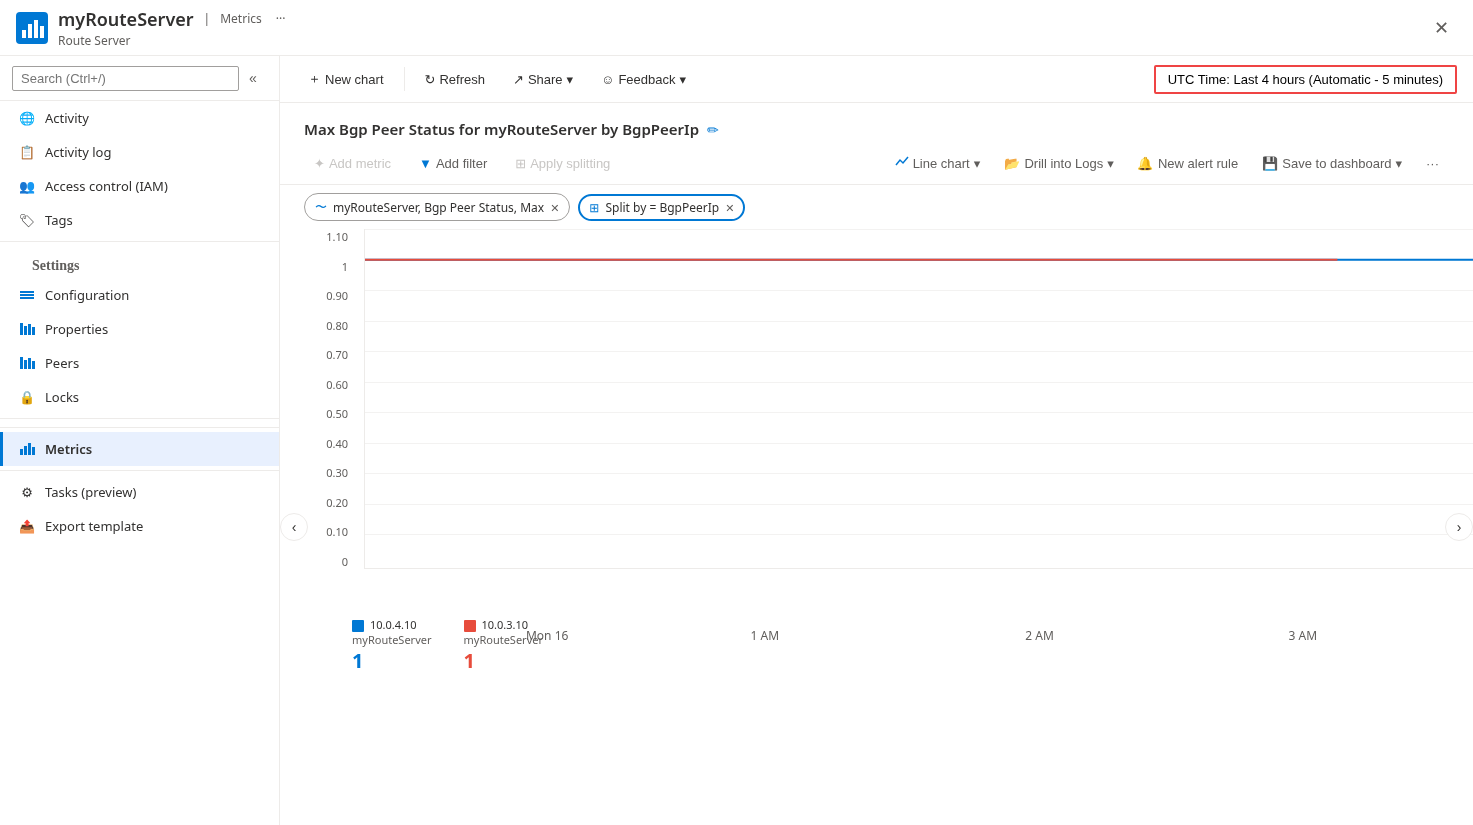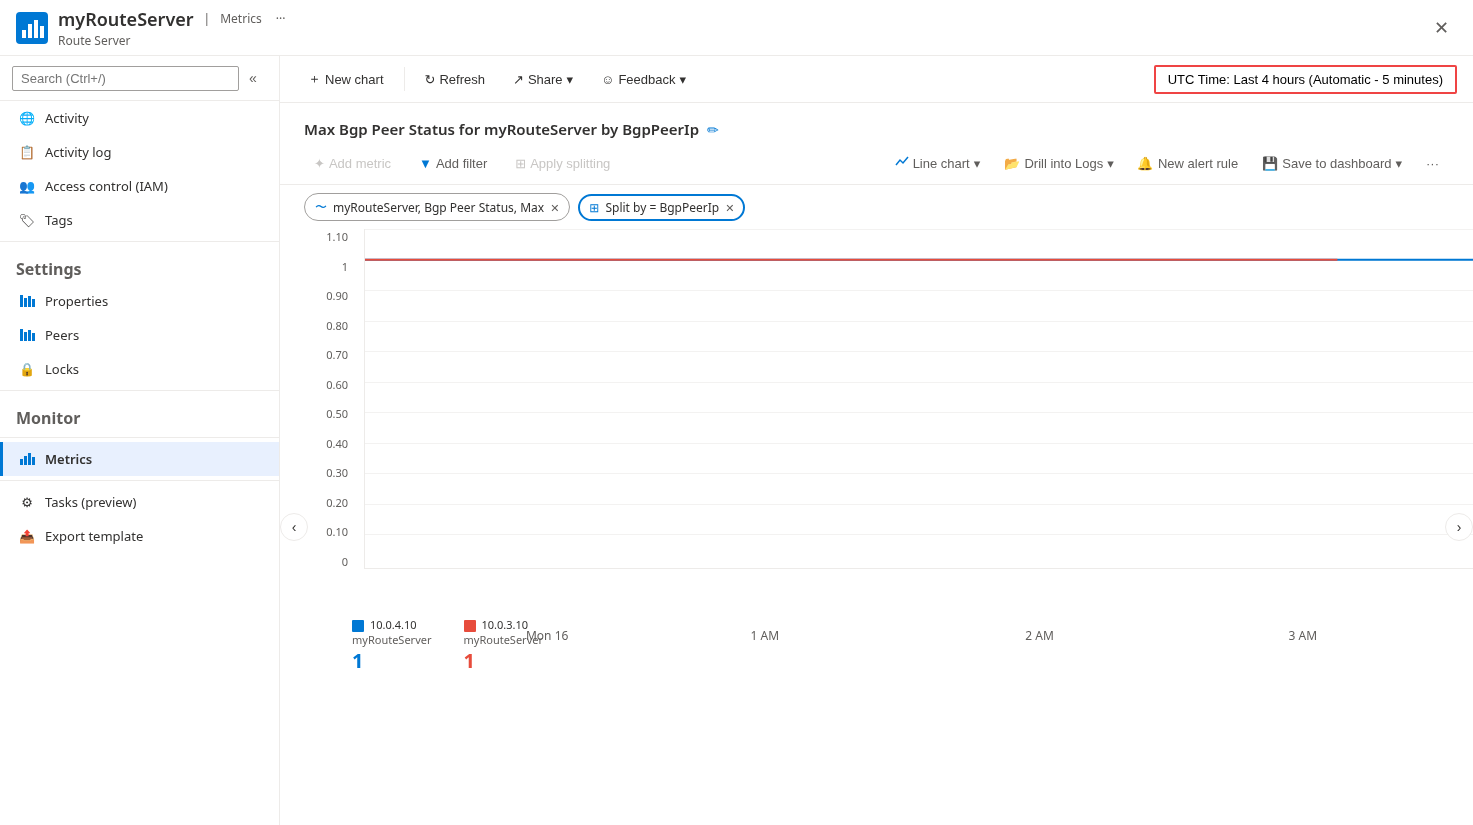--- a/index.html
+++ b/index.html
@@ -42,22 +42,22 @@
       flex-shrink: 0;
     }
     .nav-item {
       display: flex; align-items: center; gap: 10px; padding: 8px 16px;
       cursor: pointer; color: #323130; text-decoration: none;
       border-left: 3px solid transparent;
     }
     .nav-item.active { background: #e8f0fe; border-left: 3px solid #0078d4; font-weight: 600; }
     .nav-icon { width: 16px; height: 16px; display: flex; align-items: center; justify-content: center; flex-shrink: 0; }
     .section-header {
-      padding: 12px 16px 4px; font-size: 16px; font-weight: 700; color: #605e5c;
-      text-transform: none; letter-spacing: 0;
+      padding: 12px 32px 4px; font-size: 14px; font-weight: 700; color: #605e5c;
+      text-transform: none; letter-spacing: 0; font-family: Liberation Serif, serif;
     }
     .section-divider { height: 1px; background: #edebe9; margin: 4px 0; }
 
     
     .content-area { flex: 1; display: flex; flex-direction: column; overflow: hidden; }
 
     
     .toolbar {
       background: #fff; border-bottom: 1px solid #edebe9;
       padding: 8px 16px; display: flex; align-items: center; gap: 4px;
@@ -208,20 +208,30 @@
     <div class="nav-item">
       <span class="nav-icon">🏷</span>
       <span>Tags</span>
     </div>
 
     <div class="section-divider"></div>
     <div class="section-header">Settings</div>
     <div class="nav-item">
       <span class="nav-icon">
         <svg width="16" height="16" viewBox="0 0 16 16" fill="#0078d4">
+            <rect x="1" y="4" width="14" height="2"></rect>
+            <rect x="1" y="7" width="14" height="2"></rect>
+            <rect x="1" y="10" width="14" height="2"></rect>
+          </svg>
+      </span>
+      <span>Configuration</span>
+    </div>
+    <div class="nav-item">
+      <span class="nav-icon">
+        <svg width="16" height="16" viewBox="0 0 16 16" fill="#0078d4">
             <rect x="1" y="2" width="3" height="12"></rect>
             <rect x="5" y="5" width="3" height="9"></rect>
             <rect x="9" y="3" width="3" height="11"></rect>
             <rect x="13" y="6" width="3" height="8"></rect>
           </svg>
       </span>
       <span>Properties</span>
     </div>
     <div class="nav-item">
       <span class="nav-icon">
@@ -233,21 +243,20 @@
           </svg>
       </span>
       <span>Peers</span>
     </div>
     <div class="nav-item">
       <span class="nav-icon">🔒</span>
       <span>Locks</span>
     </div>
 
     <div class="section-divider"></div>
-    <div class="section-header">Monitor</div>
 
     <div class="section-divider"></div>
     <div class="nav-item active">
       <span class="nav-icon">
         <svg width="16" height="16" viewBox="0 0 16 16" fill="#0078d4">
             <rect x="1" y="8" width="3" height="6"></rect>
             <rect x="5" y="5" width="3" height="9"></rect>
             <rect x="9" y="2" width="3" height="12"></rect>
             <rect x="13" y="6" width="3" height="8"></rect>
           </svg>

